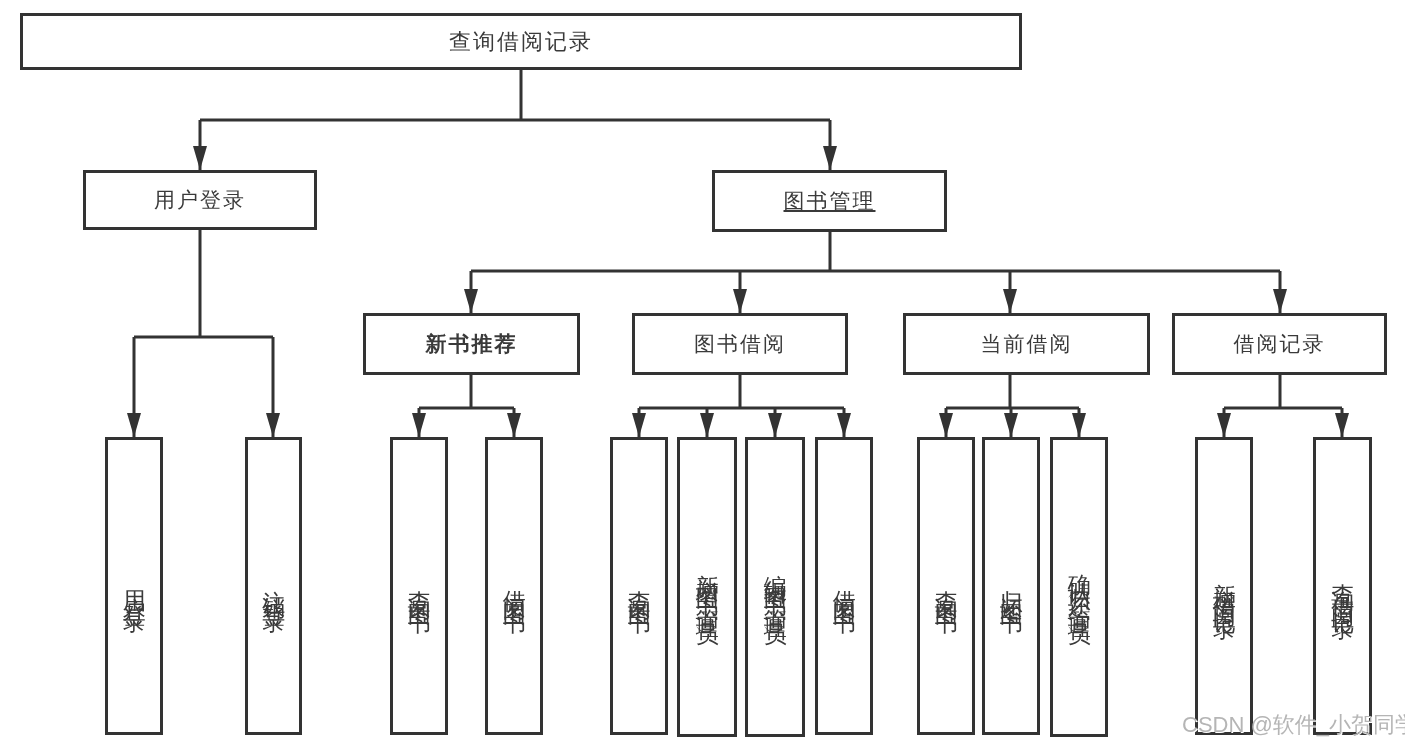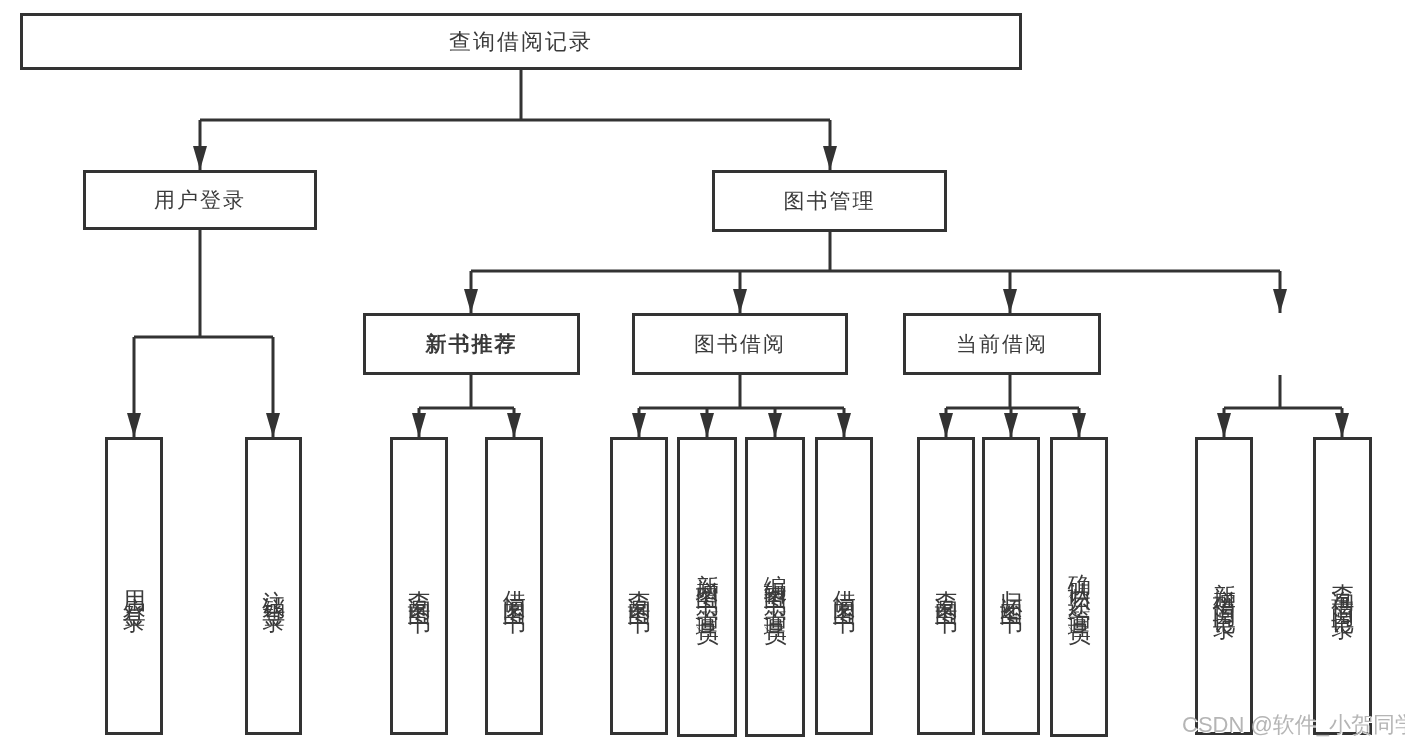--- a/index.html
+++ b/index.html
@@ -80,32 +80,35 @@
     </g>
   </svg>
 
   <div class="node rootnode" style="left:20px; top:13px; width:1002px; height:57px;">
     <span>查询借阅记录</span>
   </div>
 
   <div class="node hnode" style="left:83px; top:170px; width:234px; height:60px;">
     <span>用户登录</span>
   </div>
-  <div class="node hnode" style="left:712px; top:170px; width:235px; height:62px;">
+  <div class="node hnode" style="left:712px; top:170px; width:235px; height:62px;text-decoration:underline;">
     <span>图书管理</span>
   </div>
 
   <div class="node hnode" style="left:363px; top:313px; width:217px; height:62px;font-weight:bold;">
     <span>新书推荐</span>
   </div>
   <div class="node hnode" style="left:632px; top:313px; width:216px; height:62px;justify-content:center;">
     <span>图书借阅</span>
   </div>
-  <div class="node hnode" style="left:903px; top:313px; width:198px; height:62px;">
+  <div class="node hnode" style="left:903px; top:313px; width:247px; height:62px;">
     <span>当前借阅</span>
+  </div>
+  <div class="node hnode" style="left:1172px; top:313px; width:215px; height:62px;">
+    <span>借阅记录</span>
   </div>
 
   <div class="node vnode" style="left:105px; top:437px; width:58px; height:298px;">
     <span class="vt">用户登录</span>
   </div>
   <div class="node vnode" style="left:245px; top:437px; width:57px; height:298px;">
     <span class="vt">注销登录</span>
   </div>
 
   <div class="node vnode" style="left:390px; top:437px; width:58px; height:298px;">

